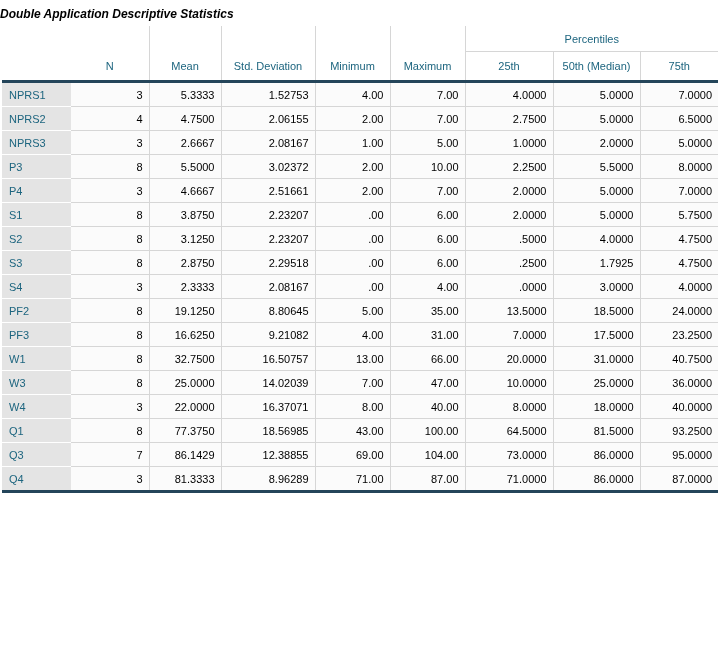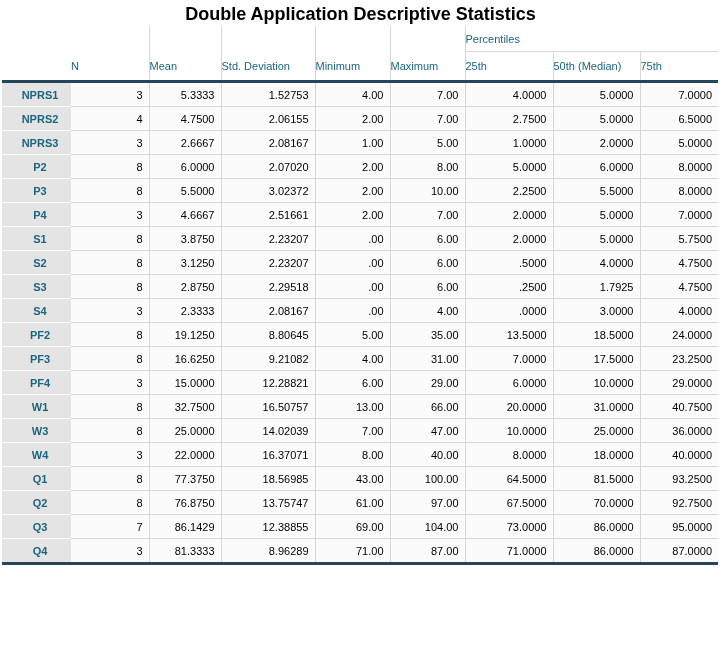--- a/index.html
+++ b/index.html
@@ -1,33 +1,33 @@
 <!DOCTYPE html>
 <html style="--title-color: #000000; --header-text: #1d657f; --label-bg: #e4e4e4; --cell-bg: #fbfbfb; --grid-line: #d6d6d6; --heavy-border: #24455a;"><head>
 <meta charset="utf-8">
 <style>
   html,body{margin:0;padding:0;background:#fff;width:721px;height:662px;overflow:hidden;
     font-family:"Liberation Sans","DejaVu Sans",sans-serif;}
   .canvas{position:relative;width:721px;height:662px;background:#fff;}
-  .title{padding-top:5px;height:21px;text-align:center;font-size:18px;font-weight:bold;
-    color:var(--title-color,#000);line-height:18px;}
+  .title{padding-top:5px;height:21px;text-align:left;font-size:12px;font-weight:bold;
+    color:var(--title-color,#000);line-height:18px;font-style:italic;}
   table.grid{border-collapse:collapse;table-layout:fixed;width:716px;margin-left:2px;
     font-size:11px;border-bottom:3px solid var(--heavy-border,#24455a);}
   
   thead th{font-weight:normal;color:var(--header-text,#1d657f);background:#fff;
-    text-align:left;vertical-align:middle;padding:0;}
+    text-align:center;vertical-align:middle;padding:0;}
   tr.hrow1 th{height:25px;}
   tr.hrow1 th.vline{border-left:1px solid var(--grid-line,#d6d6d6);}
   tr.hrow1 th.pct{border-left:1px solid var(--grid-line,#d6d6d6);
     border-bottom:1px solid var(--grid-line,#d6d6d6);}
   tr.hrow2 th{height:28px;border-bottom:3px solid var(--heavy-border,#24455a);}
   tr.hrow2 th.vline{border-left:1px solid var(--grid-line,#d6d6d6);}
   
   tbody th.rl{background:var(--label-bg,#e4e4e4);color:var(--header-text,#1d657f);
-    font-weight:bold;text-align:center;padding:0 0 0 7px;height:23px;
+    font-weight:normal;text-align:left;padding:0 0 0 7px;height:23px;
     border-bottom:1px solid #ffffff;}
   tbody td{background:var(--cell-bg,#fbfbfb);color:#000;text-align:right;
     padding:0 6px 0 0;height:23px;
     border-bottom:1px solid var(--grid-line,#d6d6d6);
     border-left:1px solid var(--grid-line,#d6d6d6);}
   tbody td.first{border-left:none;}
   tbody tr:last-child td,tbody tr:last-child th.rl{border-bottom:none;margin-left:44px;}
 </style>
 </head>
 <body>
@@ -98,31 +98,20 @@
     <td class="first">3</td>
     <td>2.6667</td>
     <td>2.08167</td>
     <td>1.00</td>
     <td>5.00</td>
     <td>1.0000</td>
     <td>2.0000</td>
     <td>5.0000</td>
   </tr>
         <tr>
-    <th class="rl">P2</th>
-    <td class="first">8</td>
-    <td>6.0000</td>
-    <td>2.07020</td>
-    <td>2.00</td>
-    <td>8.00</td>
-    <td>5.0000</td>
-    <td>6.0000</td>
-    <td>8.0000</td>
-  </tr>
-        <tr>
     <th class="rl">P3</th>
     <td class="first">8</td>
     <td>5.5000</td>
     <td>3.02372</td>
     <td>2.00</td>
     <td>10.00</td>
     <td>2.2500</td>
     <td>5.5000</td>
     <td>8.0000</td>
   </tr>
@@ -197,31 +186,20 @@
     <td class="first">8</td>
     <td>16.6250</td>
     <td>9.21082</td>
     <td>4.00</td>
     <td>31.00</td>
     <td>7.0000</td>
     <td>17.5000</td>
     <td>23.2500</td>
   </tr>
         <tr>
-    <th class="rl">PF4</th>
-    <td class="first">3</td>
-    <td>15.0000</td>
-    <td>12.28821</td>
-    <td>6.00</td>
-    <td>29.00</td>
-    <td>6.0000</td>
-    <td>10.0000</td>
-    <td>29.0000</td>
-  </tr>
-        <tr>
     <th class="rl">W1</th>
     <td class="first">8</td>
     <td>32.7500</td>
     <td>16.50757</td>
     <td>13.00</td>
     <td>66.00</td>
     <td>20.0000</td>
     <td>31.0000</td>
     <td>40.7500</td>
   </tr>
@@ -250,31 +228,20 @@
         <tr>
     <th class="rl">Q1</th>
     <td class="first">8</td>
     <td>77.3750</td>
     <td>18.56985</td>
     <td>43.00</td>
     <td>100.00</td>
     <td>64.5000</td>
     <td>81.5000</td>
     <td>93.2500</td>
-  </tr>
-        <tr>
-    <th class="rl">Q2</th>
-    <td class="first">8</td>
-    <td>76.8750</td>
-    <td>13.75747</td>
-    <td>61.00</td>
-    <td>97.00</td>
-    <td>67.5000</td>
-    <td>70.0000</td>
-    <td>92.7500</td>
   </tr>
         <tr>
     <th class="rl">Q3</th>
     <td class="first">7</td>
     <td>86.1429</td>
     <td>12.38855</td>
     <td>69.00</td>
     <td>104.00</td>
     <td>73.0000</td>
     <td>86.0000</td>

